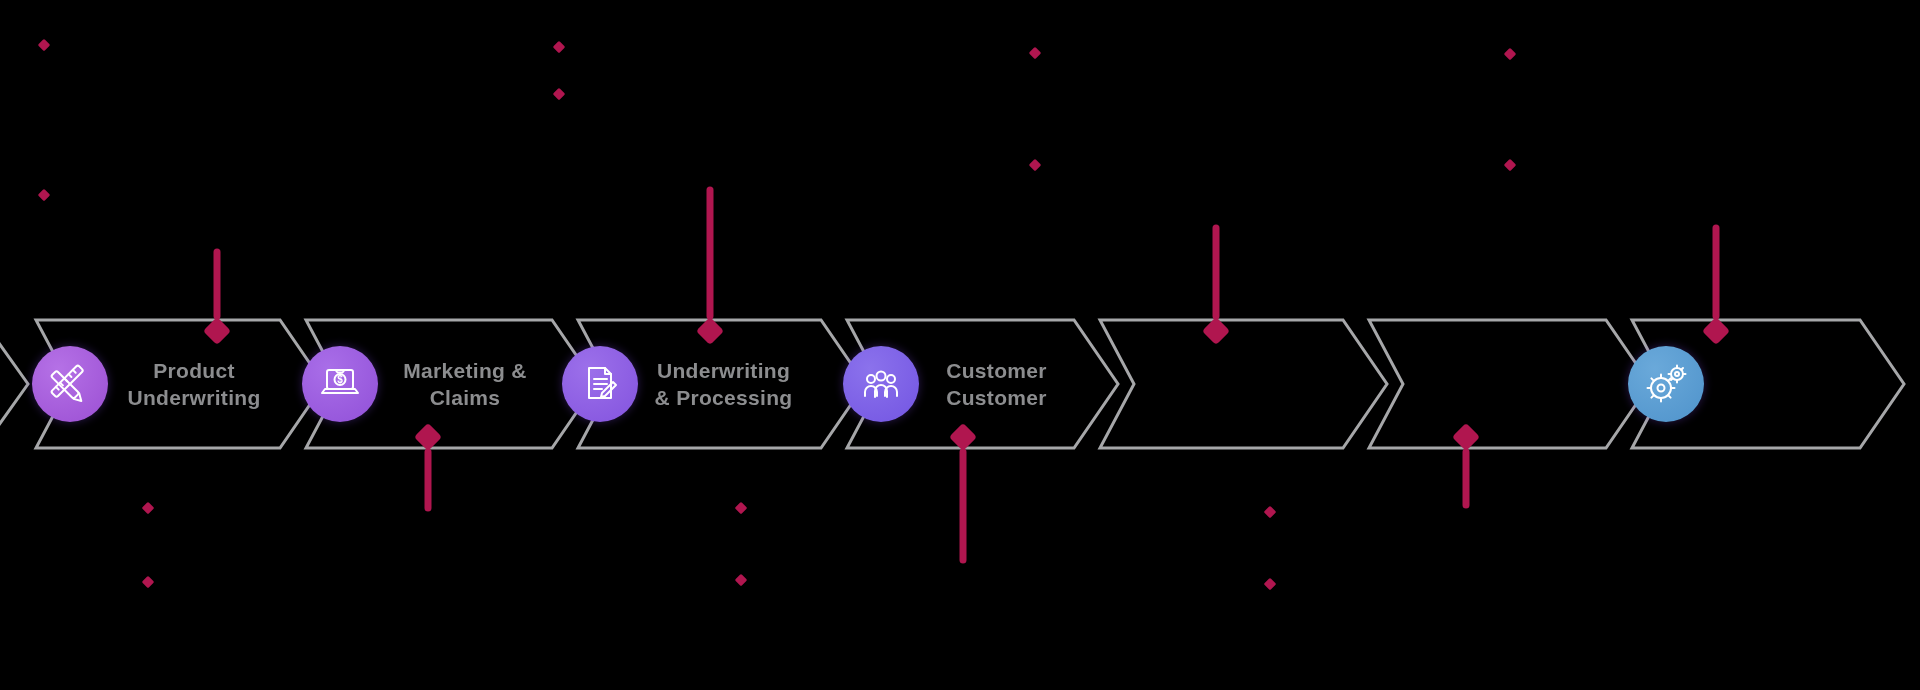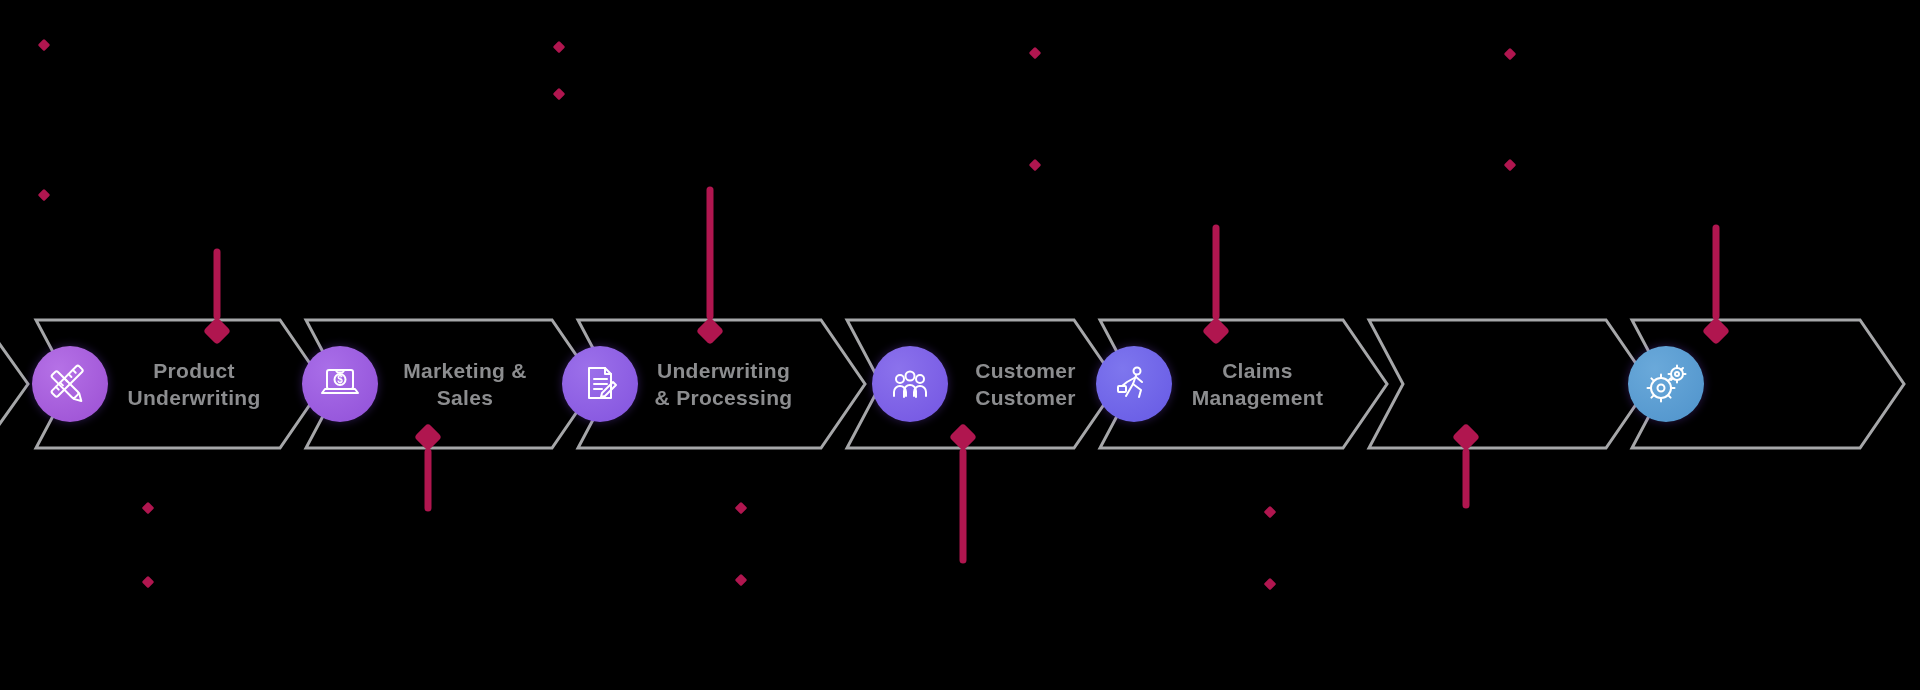--- a/index.html
+++ b/index.html
@@ -119,21 +119,21 @@
           <rect x="-13" y="-14" width="26" height="19" rx="2"></rect>
           <path d="M-18,9 L18,9 L15,5 L-15,5 Z"></path>
           <path d="M-2.5,-11.5 h5 l2,-2.5 h-9 z"></path>
           <circle cx="0" cy="-4.5" r="5.5"></circle>
         </g>
         <text class="dollar" x="0" y="-1" text-anchor="middle">$</text>
       </svg>
     </div>
     <div class="label">
       <span>Marketing &amp;</span>
-      <span>Sales</span>
+      <span>Claims</span>
     </div>
   </div>
 
   <div class="stage" style="left:560px;width:269px">
     <div class="circle" style="background: radial-gradient(circle at 35% 30%, rgb(156, 112, 234), rgb(131, 83, 222));">
       <svg width="44" height="44" viewBox="-22 -22 44 44">
         <g class="icon-art">
           <path d="M-11,-16 h16 l6,6 v24 h-22 z"></path>
           <path d="M5,-16 v6 h6"></path>
           <line x1="-6" y1="-5" x2="7" y2="-5"></line>
@@ -142,58 +142,39 @@
           <path d="M2,9 L13,-2 L16,1 L5,12 L1,13 Z"></path>
         </g>
       </svg>
     </div>
     <div class="label">
       <span>Underwriting</span>
       <span>&amp; Processing</span>
     </div>
   </div>
 
-  <div class="stage" style="left:870px;width:253px">
+  <div class="stage" style="left:841px;width:253px">
     <div class="circle" style="background: radial-gradient(circle at 35% 30%, rgb(139, 114, 236), rgb(115, 85, 226));">
       <svg width="44" height="44" viewBox="-22 -22 44 44">
         <g class="icon-art">
           <circle cx="-10" cy="-5" r="4"></circle>
           <circle cx="0" cy="-8" r="4.5"></circle>
           <circle cx="10" cy="-5" r="4"></circle>
           <path d="M-16,12 v-4 a6,6 0 0 1 12,0 v4"></path>
           <path d="M-6,13 v-6 a6,6 0 0 1 12,0 v6"></path>
           <path d="M4,12 v-4 a6,6 0 0 1 12,0 v4"></path>
         </g>
       </svg>
     </div>
     <div class="label">
       <span>Customer</span>
       <span>Customer</span>
     </div>
   </div>
 
-  <div class="stage" style="left:1094px;width:269px">
-    <div class="circle" style="background: radial-gradient(circle at 35% 30%, rgb(126, 118, 238), rgb(102, 89, 228));">
-      <svg width="44" height="44" viewBox="-22 -22 44 44">
-        <g class="icon-art">
-          <circle cx="3" cy="-13" r="3.5"></circle>
-          <path d="M2,-8.5 L-1,0"></path>
-          <path d="M2,-7 L-7,-2 L-12,2"></path>
-          <path d="M2,-7 L8,-2"></path>
-          <rect x="-16" y="2" width="8" height="6" rx="1"></rect>
-          <path d="M-1,0 L-8,12"></path>
-          <path d="M-1,0 L7,6 L5,13"></path>
-        </g>
-      </svg>
-    </div>
-    <div class="label">
-      <span>Claims</span>
-      <span>Management</span>
-    </div>
-  </div>
 
 
   <div class="stage" style="left:1626px;width:254px">
     <div class="circle" style="background: radial-gradient(circle at 35% 30%, rgb(106, 169, 218), rgb(79, 147, 203));">
       <svg width="44" height="44" viewBox="-22 -22 44 44">
         <g class="icon-art">
           <circle cx="-5" cy="4" r="10"></circle>
           <circle cx="-5" cy="4" r="3.5"></circle>
           <line x1="-5" y1="-6" x2="-5" y2="-9.5"></line>
             <line x1="-5" y1="14" x2="-5" y2="17.5"></line>

